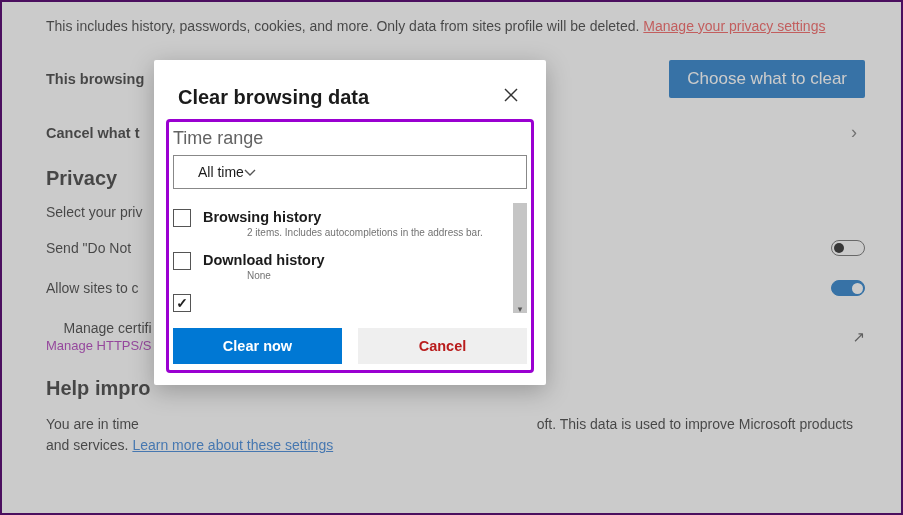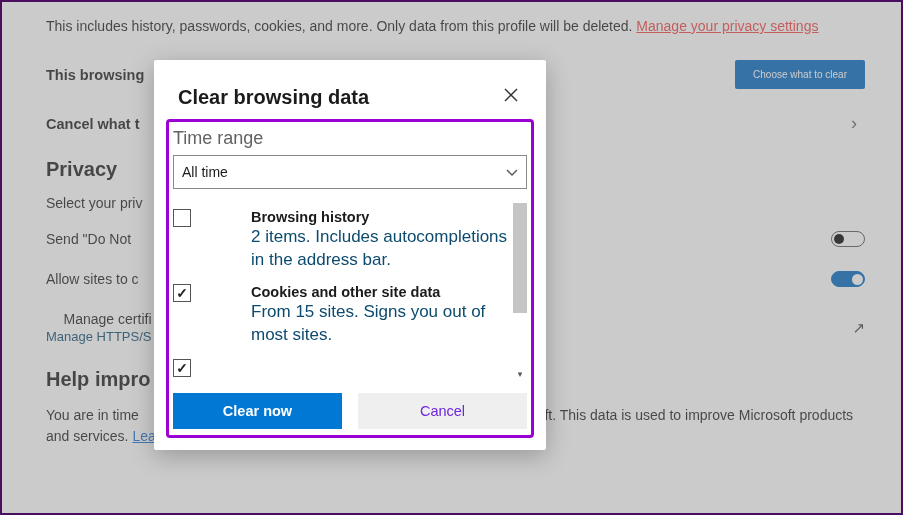--- a/index.html
+++ b/index.html
@@ -15,68 +15,68 @@
     border: 2px solid #4b0f5f;
   }
   .page {
     padding: 16px 36px 12px 44px;
     position: relative;
   }
   .intro { font-size: 14px; color: #1b1b1b; margin-bottom: 26px; }
   .intro a { color: #ef4444; text-decoration: underline; }
   .row { display: flex; align-items: center; justify-content: space-between; margin-bottom: 24px; }
   .label { font-weight: 600; font-size: 14.5px; }
-  .btn-primary { background: #0067c0; color: #fff; border: none; padding: 9px 18px; font-size: 10px; cursor: pointer; border-radius:2px;}
+  .btn-primary { background: #0067c0; color: #fff; border: none; padding: 9px 18px; font-size: 17px; cursor: pointer; border-radius:2px;}
   .chev { color: #666; font-size: 18px; margin-right: 8px;}
   .section-heading { font-size: 20px; font-weight: 600; margin: 18px 0 14px; }
   .subtext { font-size: 14px; color: #1b1b1b; margin-bottom: 20px;}
   .toggle { width: 34px; height: 16px; border-radius: 10px; position: relative; display:inline-block; }
   .toggle.off { border:1px solid #555; background:#fff; }
   .toggle.off::after { content:""; position:absolute; width:10px; height:10px; border-radius:50%; background:#000; top:2px; left:2px; }
   .toggle.on { background:#0067c0; border:1px solid #0067c0;}
   .toggle.on::after { content:""; position:absolute; width:11px; height:11px; border-radius:50%; background:#fff; top:1.5px; right:1.5px; }
   .ext-icon { color:#444; font-size:15px; }
-  .subdesc { color:#0c4a6e; font-size:13px; margin-top:2px;}
+  .subdesc { color:#a21caf; font-size:13px; margin-top:2px;}
   .improve-text { font-size:14px; line-height:1.5; }
   .improve-text a { color:#1a6fd1; text-decoration: underline; }
   .overlay { position:absolute; inset:0; background:rgba(130,130,130,0.42); z-index:5; }
   .dialog {
     position:absolute; left:152px; top:58px; width:392px; background:#fff;
     box-shadow: 0 6px 24px rgba(0,0,0,0.25); z-index:10; border-radius:2px;
   }
   .dialog-header { display:flex; align-items:center; justify-content:space-between; padding:24px 24px 6px 24px;}
   .dialog-title { font-size:20px; font-weight:600; }
   .close-btn { background:none; border:none; cursor:pointer; font-size:16px; color:#333; padding:4px; }
   .highlight-box { border:3px solid #9a00d1; margin:3px 12px 12px 12px; padding:4px 4px 4px 4px; border-radius:4px;}
   .range-label { color:#636363; font-size:18px; margin:2px 0 6px 0; display:block;}
-  .select { width:100%; border:1px solid #888; padding:8px 8px; font-size:14px; display:flex; justify-content:space-between; align-items:center; cursor:pointer; background:#fff; margin-bottom:14px;}
+  .select { width:100%; border:1px solid #888; padding:8px 24px; font-size:14px; display:flex; align-items:center; cursor:pointer; background:#fff; margin-bottom:14px;}
   .select .chevd { color:#555; }
   .options-wrap { display:flex; }
   .options { flex:1; }
-  .option-row { display:flex; padding:6px 0;gap:48px; }
+  .option-row { display:flex; padding:6px 0; }
   .checkbox { width:18px; height:18px; border:1px solid #555; margin-right:12px; flex-shrink:0; cursor:pointer; display:flex; align-items:center; justify-content:center; font-size:14px; color:#222; background:#fff;}
   .checkbox.checked::before { content:"✓"; font-weight:bold; }
   .opt-title { font-weight:600; font-size:14.5px; }
-  .opt-desc { color:#0c4a6e; font-size:17px; line-height:1.35; margin-top:1px; max-width: 280px; }
+  .opt-desc { color:#737373; font-size:10px; line-height:1.35; margin-top:1px; max-width: 280px; margin-left: 44px; }
   .scrollbar { width:14px; position:relative; }
   .scrollbar-track { position:absolute; top:0; bottom:0; right:0; width:14px; background:transparent;}
   .scrollbar-thumb { position:absolute; top:0; right:0; width:14px; height:110px; background:#c5c5c5;}
   .scrollbar-arrow { position:absolute; right:0; width:14px; height:14px; text-align:center; font-size:9px; color:#555;}
   .scrollbar-arrow.down { bottom:0; }
   .dialog-actions { display:flex; gap:16px; margin-top:10px; padding:0 0 2px 0;}
   .dialog-actions button { flex:1; padding:10px 0; font-size:14.5px; cursor:pointer; border:none; }
   .clear-now { background:#0078d4; color:#fff; font-weight:600; }
-  .cancel { background:#efefef; color:#6d28d9; border:1px solid #d9d9d9; }
+  .cancel { background:#efefef; color:#b91c1c; border:1px solid #d9d9d9;font-weight:bold; }
 </style>
 </head>
 <body>
 
 <div class="page">
   <p class="intro">
-    <span>This includes history, passwords, cookies, and more. Only data from this profile will be deleted. </span><a href="#">Manage your privacy settings</a>
+    <span>This includes history, passwords, cookies, and more. Only data from sites profile will be deleted. </span><a href="#">Manage your privacy settings</a>
   </p>
 
   <div class="row">
     <span class="label">This browsing</span>
     <button class="btn-primary">Choose what to clear</button>
   </div>
 
   <div class="row">
     <span class="label">Cancel what t</span>
     <span class="chev">›</span>
@@ -135,24 +135,24 @@
     <div class="options-wrap">
       <div class="options">
         <div class="option-row">
           <span class="checkbox"></span>
           <div>
             <div class="opt-title">Browsing history</div>
             <div class="opt-desc">2 items. Includes autocompletions in the address bar.</div>
           </div>
         </div>
         <div class="option-row">
-          <span class="checkbox checked"></span>
+          <span class="checkbox"></span>
           <div>
-            <div class="opt-title">Cookies and other site data</div>
-            <div class="opt-desc">From 15 sites. Signs you out of most sites.</div>
+            <div class="opt-title">Download history</div>
+            <div class="opt-desc">None</div>
           </div>
         </div>
         <div class="option-row">
           <span class="checkbox checked"></span>
         </div>
       </div>
       <div class="scrollbar">
         <div class="scrollbar-track"></div>
         <div class="scrollbar-thumb"></div>
         <div class="scrollbar-arrow down">▾</div>

